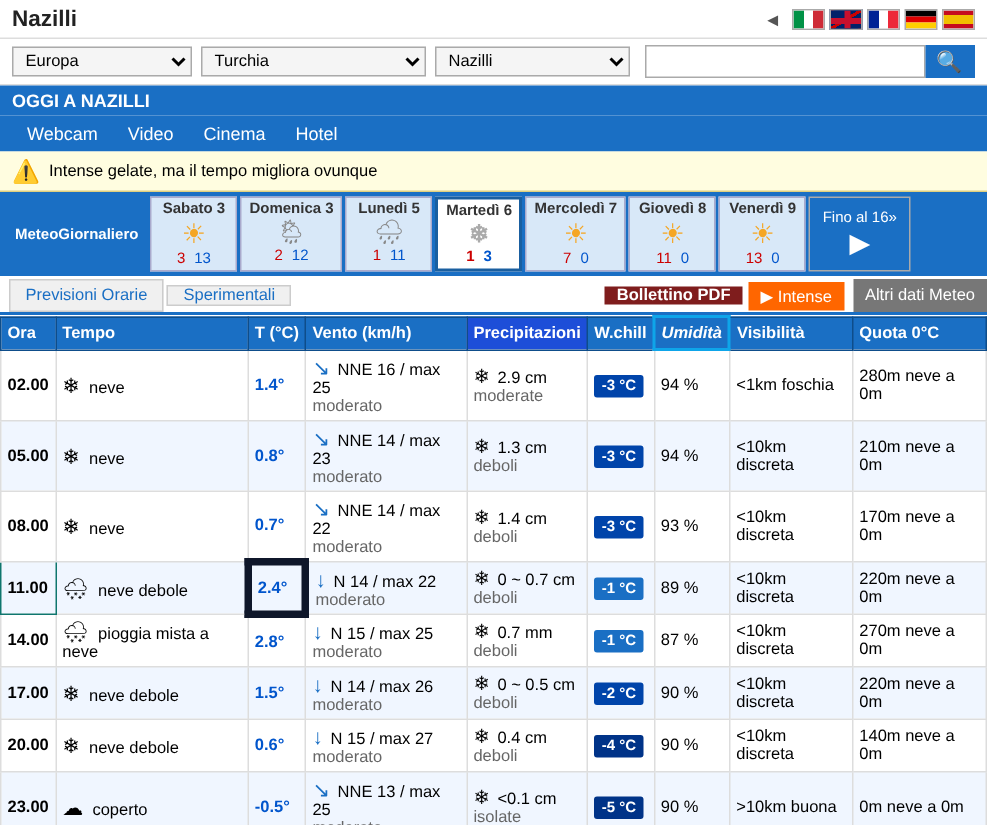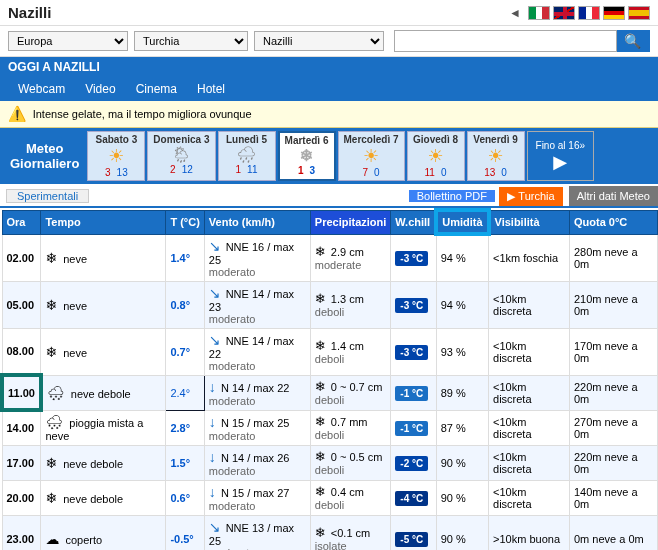--- a/index.html
+++ b/index.html
@@ -42,21 +42,21 @@
         <div style="flex:2;background:#f1bf00;"></div>
         <div style="flex:1;background:#c60b1e;"></div>
     </div>
   </div>
 </div>
 
 <div style="display:flex; align-items:center; gap:6px; padding:4px 8px; background:#fff; border-bottom:1px solid #ddd;">
   <select style="padding:2px 4px; border:1px solid #aaa; font-size:11px; background:#f5f5f5; width:120px;">
     <option>Europa</option>
   </select>
-  <select style="padding:2px 4px; border:1px solid #aaa; font-size:11px; background:#f5f5f5; width:114px;">
+  <select style="padding:2px 4px; border:1px solid #aaa; font-size:11px; background:#f5f5f5; width:150px;">
     <option>Turchia</option>
   </select>
   <select style="padding:2px 4px; border:1px solid #aaa; font-size:11px; background:#f5f5f5; width:130px;">
     <option>Nazilli</option>
   </select>
   <div style="display:flex; align-items:center; margin-left:4px; flex:1;">
     <input type="text" style="padding: 2px 4px; border: 1px solid rgb(170, 170, 170); font-size: 11px; flex: 1 1 0%; height: 22px;">
     <button style="background:#1a6fc4; border:none; color:#fff; padding:2px 8px; cursor:pointer; font-size:14px; height:22px;">🔍</button>
   </div>
 </div>
@@ -71,21 +71,21 @@
   <a style="color:#fff; text-decoration:none; padding:5px 10px; font-size:12px; display:inline-block;">Cinema</a>
   <a style="color:#fff; text-decoration:none; padding:5px 10px; font-size:12px; display:inline-block;">Hotel</a>
 </div>
 
 <div style="background:#fffde0; border-bottom:1px solid #e0d080; padding:4px 8px; font-size:11px; display:flex; align-items:center; gap:6px;">
   <span style="font-size:15px;">⚠️</span>
   <span>Intense gelate, ma il tempo migliora ovunque</span>
 </div>
 
 <div style="background:#1a6fc4; padding:3px 4px; display:flex; align-items:stretch; gap:2px;">
-  <div style="color:#fff; font-size:13px; font-weight:bold; padding:4px 6px; min-width:52px; display:flex; align-items:center; flex-direction:column; justify-content:center;">
+  <div style="color:#fff; font-size:10px; font-weight:bold; padding:4px 6px; min-width:52px; display:flex; align-items:center; justify-content:center;">
     <span>Meteo</span>
       <span>Giornaliero</span>
   </div>
 
   <div style="background:#d8e8f8; border:1px solid #aac; padding:2px 5px; min-width:58px; text-align:center; cursor:pointer; font-size:10px;">
     <div style="font-weight:bold; font-size:10px; color:#333;">Sabato 3</div>
     <div style="font-size:18px; color:#f5a623;">☀</div>
     <div style="display:flex; justify-content:center; gap:6px;">
         <span style="color:#cc0000;">3</span>
         <span style="color:#0055cc;">13</span>
@@ -139,37 +139,38 @@
         <span style="color:#0055cc;">0</span>
       </div>
   </div>
   <div style="background:#1a6fc4; border:1px solid #aaa; color:#fff; font-size:18px; cursor:pointer; padding:4px 8px; display:flex; align-items:center; justify-content:center; flex-direction:column;">
     <span style="font-size:10px; white-space:nowrap;">Fino al 16»</span>
     <span style="font-size:18px;">▶</span>
   </div>
 </div>
 
 <div style="display:flex; align-items:center; border-bottom:2px solid #1a6fc4; background:#fff; padding:2px 0 0 6px; gap:2px;">
+  <div style="padding:4px 10px; font-size:11px; cursor:pointer; border:1px solid #ccc; background:#f0f0f0; color:#1a6fc4;">Previsioni Orarie</div>
   <div style="padding:0 10px; font-size:11px; cursor:pointer; border:1px solid #ccc; background:#f0f0f0; color:#1a6fc4;">Sperimentali</div>
   <div style="flex:1;"></div>
-  <button style="background:#3b82f6; color:#fff; padding:0 8px; font-size:11px; border:none; cursor:pointer; font-weight:normal; margin-right:2px;">Bollettino PDF</button>
-  <button style="background:#ff6600; color:#fff; padding:3px 8px; font-size:11px; border:none; cursor:pointer; margin-right:4px;">▶ Turchia</button>
+  <button style="background:#7f1d1d; color:#fff; padding:0 8px; font-size:11px; border:none; cursor:pointer; font-weight:bold; margin-right:2px;">Bollettino PDF</button>
+  <button style="background:#ff6600; color:#fff; padding:3px 8px; font-size:11px; border:none; cursor:pointer; margin-right:4px;">▶ Intense</button>
   <button style="background:#777; color:#fff; padding:4px 8px; font-size:11px; border:none; cursor:pointer; white-space:nowrap; align-self:stretch;">Altri dati Meteo</button>
 </div>
 
 <table style="width:100%; border-collapse:collapse; font-size:11px;">
   <thead>
     <tr>
       <th style="background:#1a6fc4;color:#fff;padding:4px 4px;border:1px solid #0e4d8a;text-align:left;white-space:nowrap;">Ora</th>
       <th style="background:#1a6fc4;color:#fff;padding:4px 4px;border:1px solid #0e4d8a;text-align:left;white-space:nowrap;">Tempo</th>
       <th style="background:#1a6fc4;color:#fff;padding:4px 4px;border:1px solid #0e4d8a;text-align:left;white-space:nowrap;">T (°C)</th>
       <th style="background:#1a6fc4;color:#fff;padding:4px 4px;border:1px solid #0e4d8a;text-align:left;white-space:nowrap;">Vento (km/h)</th>
       <th style="background:#1d4ed8;color:#fff;padding:4px 4px;border:1px solid #0e4d8a;text-align:left;white-space:nowrap;">Precipitazioni</th>
       <th style="background:#1a6fc4;color:#fff;padding:4px 4px;border:1px solid #0e4d8a;text-align:left;white-space:nowrap;">W.chill</th>
-      <th style="background:#1a6fc4;color:#fff;padding:4px 4px;border:4px solid #0ea5e9;text-align:center;white-space:nowrap;">Umidità</th>
+      <th style="background:#1a6fc4;color:#fff;padding:4px 4px;border:2px solid #0ea5e9;text-align:center;white-space:nowrap;font-style:italic;">Umidità</th>
       <th style="background:#1a6fc4;color:#fff;padding:4px 4px;border:1px solid #0e4d8a;text-align:left;white-space:nowrap;">Visibilità</th>
       <th style="background:#1a6fc4;color:#fff;padding:4px 4px;border:1px solid #0e4d8a;text-align:left;white-space:nowrap;">Quota 0°C</th>
     </tr>
   </thead>
   <tbody id="weather-tbody">
   <tr style="background: rgb(255, 255, 255);">
     <td style="padding:3px 4px;border:1px solid #ddd;font-weight:bold;">02.00</td>
     <td style="padding:3px 4px;border:1px solid #ddd;">
       <span style="font-size:14px;">❄</span>
       <span style="margin-left:3px;">neve</span>
@@ -234,26 +235,26 @@
       <span style="color:#666;">deboli</span>
     </td>
     <td style="padding:3px 4px;border:1px solid #ddd;">
       <span style="background:#0044aa;color:#fff;padding:2px 5px;border-radius:2px;font-size:10px;font-weight:bold;">-3 °C</span>
     </td>
     <td style="padding:3px 4px;border:1px solid #ddd;">93 %</td>
     <td style="padding:3px 4px;border:1px solid #ddd;">&lt;10km discreta</td>
     <td style="padding:3px 4px;border:1px solid #ddd;">170m neve a 0m</td>
   </tr>
       <tr style="background: rgb(240, 246, 255);">
-    <td style="padding:3px 4px;border:4px solid #0f766e;font-weight:bold;">11.00</td>
+    <td style="padding:3px 4px;border:1px solid #0f766e;font-weight:bold;">11.00</td>
     <td style="padding:3px 4px;border:1px solid #ddd;">
       <span style="font-size:14px;">🌨</span>
       <span style="margin-left:3px;">neve debole</span>
     </td>
-    <td style="padding:3px 4px;border:1px solid #0f172a;color:#0055cc;font-weight:normal;">2.4°</td>
+    <td style="padding:3px 4px;border:5px solid #0f172a;color:#0055cc;font-weight:bold;">2.4°</td>
     <td style="padding:3px 4px;border:1px solid #ddd;">
       <span style="color:#1a6fc4;font-size:14px;">↓</span>
       <span style="margin-left:2px;">N 14 / max 22</span><br>
       <span style="color:#666;">moderato</span>
     </td>
     <td style="padding:3px 4px;border:1px solid #ddd;">
       <span style="font-size:13px;">❄</span>
       <span style="margin-left:2px;">0 ~ 0.7 cm</span><br>
       <span style="color:#666;">deboli</span>
     </td>

